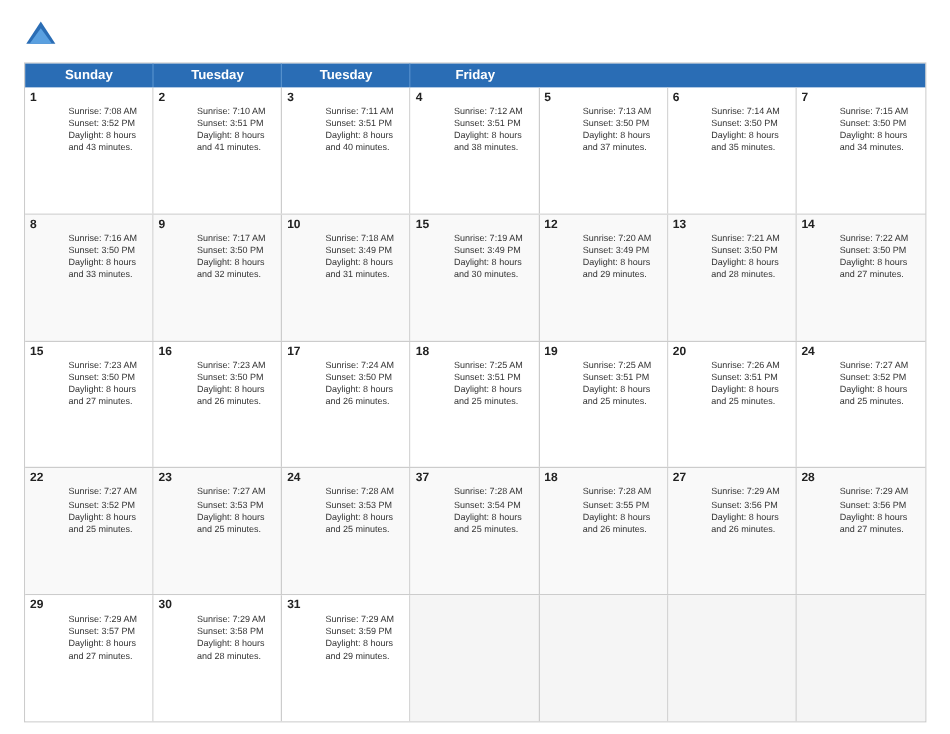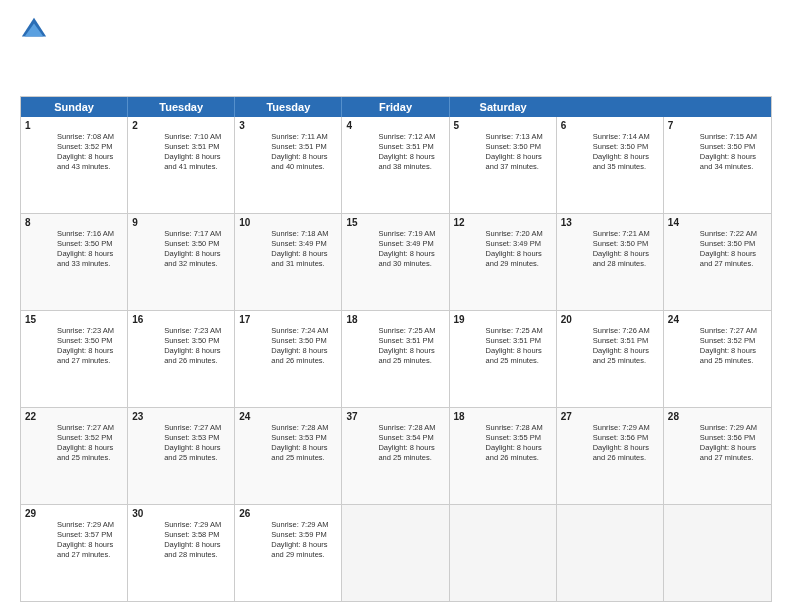--- a/index.html
+++ b/index.html
@@ -9,21 +9,20 @@
       width: 792px;
       height: 612px;
       overflow: hidden;
     }
     .page {
       width: 792px;
       height: 612px;
       padding: 16px 20px 10px 20px;
       display: flex;
       flex-direction: column;
-      gap: 44px;
     }
     .header {
       display: flex;
       justify-content: space-between;
       align-items: flex-start;
       margin-bottom: 8px;
     }
     .logo {
       display: flex;
       align-items: center;
@@ -138,21 +137,20 @@
       <div class="location"></div>
     </div>
   </div>
 
   <div class="calendar">
     <div class="cal-header-row">
     <div class="cal-header-cell">Sunday</div>
         <div class="cal-header-cell">Tuesday</div>
         <div class="cal-header-cell">Tuesday</div>
         <div class="cal-header-cell">Friday</div>
-        <div class="cal-header-cell">Saturday</div>
       </div>
     <div class="cal-body">
     <div class="cal-week">
           <div class="cal-cell">
             <span class="day-num">1</span>
             <div class="cell-text">Sunrise: 7:08 AM<br>Sunset: 3:52 PM<br>Daylight: 8 hours<br>and 43 minutes.</div>
           </div>
           <div class="cal-cell">
             <span class="day-num">2</span>
             <div class="cell-text">Sunrise: 7:10 AM<br>Sunset: 3:51 PM<br>Daylight: 8 hours<br>and 41 minutes.</div>
@@ -271,21 +269,21 @@
         <div class="cal-week">
           <div class="cal-cell">
             <span class="day-num">29</span>
             <div class="cell-text">Sunrise: 7:29 AM<br>Sunset: 3:57 PM<br>Daylight: 8 hours<br>and 27 minutes.</div>
           </div>
           <div class="cal-cell">
             <span class="day-num">30</span>
             <div class="cell-text">Sunrise: 7:29 AM<br>Sunset: 3:58 PM<br>Daylight: 8 hours<br>and 28 minutes.</div>
           </div>
           <div class="cal-cell">
-            <span class="day-num">26</span>
+            <span class="day-num">31</span>
             <div class="cell-text">Sunrise: 7:29 AM<br>Sunset: 3:59 PM<br>Daylight: 8 hours<br>and 29 minutes.</div>
           </div>
           <div class="cal-cell empty"></div>
           <div class="cal-cell empty"></div>
           <div class="cal-cell empty"></div>
           <div class="cal-cell empty"></div>
         </div>
       </div>
   </div>
 </div>

